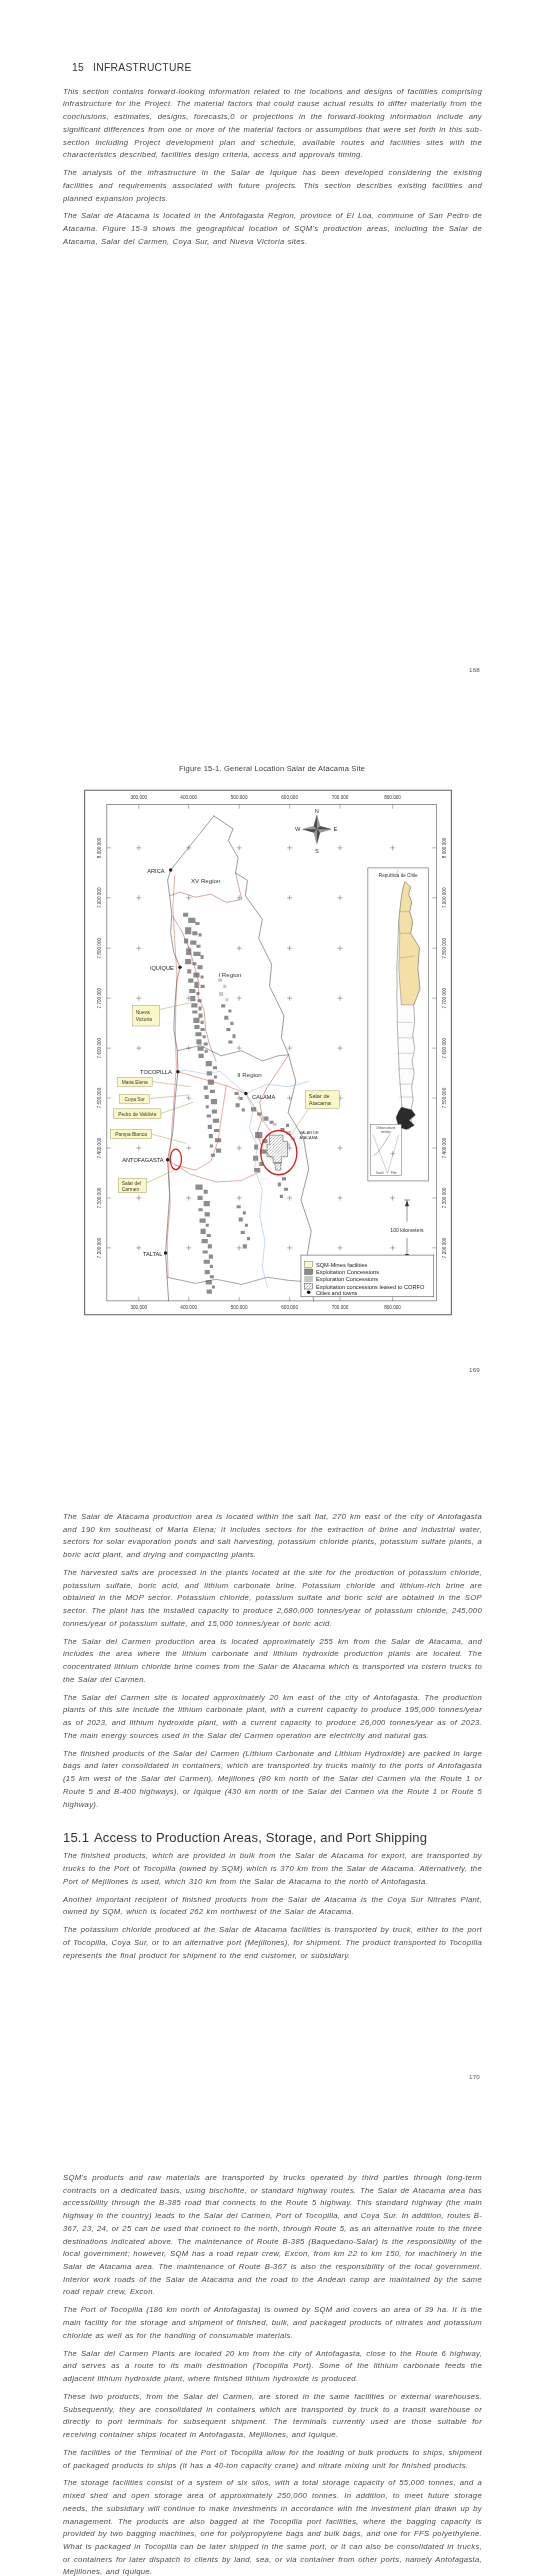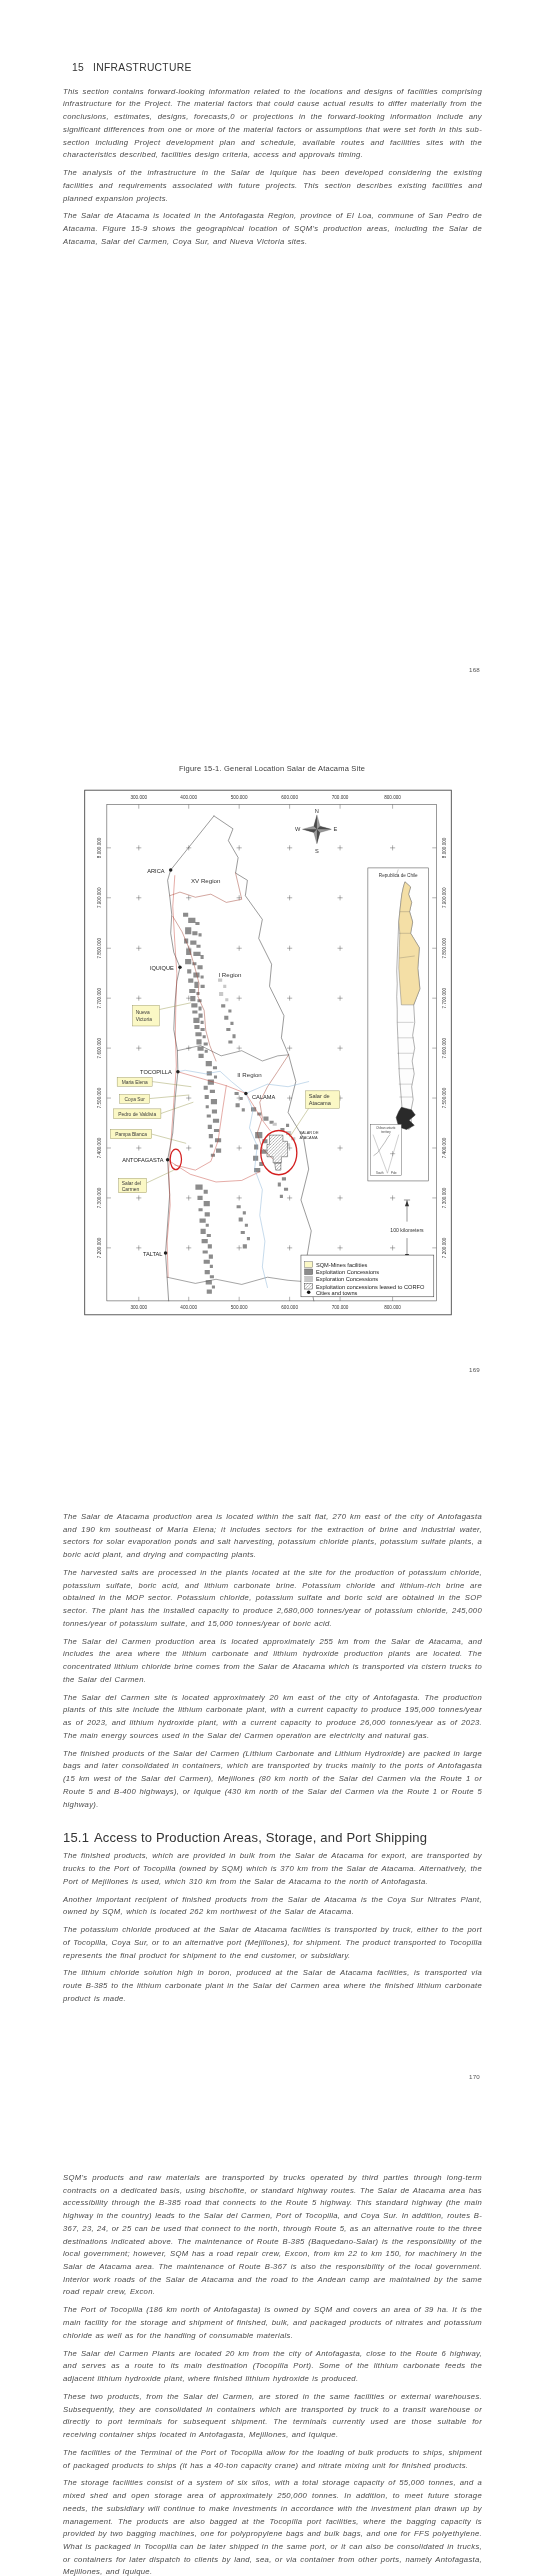--- a/index.html
+++ b/index.html
@@ -227,21 +227,20 @@
 <div class="flow" style="top:1511px;">
   <p class="body-par">The Salar de Atacama production area is located within the salt flat, 270 km east of the city of Antofagasta and 190 km southeast of María Elena; it includes sectors for the extraction of brine and industrial water, sectors for solar evaporation ponds and salt harvesting, potassium chloride plants, potassium sulfate plants, a boric acid plant, and drying and compacting plants.</p>
   <p class="body-par">The harvested salts are processed in the plants located at the site for the production of potassium chloride, potassium sulfate, boric acid, and lithium carbonate brine. Potassium chloride and lithium-rich brine are obtained in the MOP sector. Potassium chloride, potassium sulfate and boric scid are obtained in the SOP sector. The plant has the installed capacity to produce 2,680,000 tonnes/year of potassium chloride, 245,000 tonnes/year of potassium sulfate, and 15,000 tonnes/year of boric acid.</p>
   <p class="body-par">The Salar del Carmen production area is located approximately 255 km from the Salar de Atacama, and includes the area where the lithium carbonate and lithium hydroxide production plants are located. The concentrated lithium chloride brine comes from the Salar de Atacama which is transported via cistern trucks to the Salar del Carmen.</p>
   <p class="body-par">The Salar del Carmen site is located approximately 20 km east of the city of Antofagasta. The production plants of this site include the lithium carbonate plant, with a current capacity to produce 195,000 tonnes/year as of 2023, and lithium hydroxide plant, with a current capacity to produce 26,000 tonnes/year as of 2023. The main energy sources used in the Salar del Carmen operation are electricity and natural gas.</p>
   <p class="body-par">The finished products of the Salar del Carmen (Lithium Carbonate and Lithium Hydroxide) are packed in large bags and later consolidated in containers, which are transported by trucks mainly to the ports of Antofagasta (15 km west of the Salar del Carmen), Mejillones (80 km north of the Salar del Carmen via the Route 1 or Route 5 and B-400 highways), or Iquique (430 km north of the Salar del Carmen via the Route 1 or Route 5 highway).</p>
   <h2 class="h2"><span class="num">15.1</span><span>Access to Production Areas, Storage, and Port Shipping</span></h2>
   <p class="body-par">The finished products, which are provided in bulk from the Salar de Atacama for export, are transported by trucks to the Port of Tocopilla (owned by SQM) which is 370 km from the Salar de Atacama. Alternatively, the Port of Mejillones is used, which 310 km from the Salar de Atacama to the north of Antofagasta.</p>
   <p class="body-par">Another important recipient of finished products from the Salar de Atacama is the Coya Sur Nitrates Plant, owned by SQM, which is located 262 km northwest of the Salar de Atacama.</p>
   <p class="body-par">The potassium chloride produced at the Salar de Atacama facilities is transported by truck, either to the port of Tocopilla, Coya Sur, or to an alternative port (Mejillones), for shipment. The product transported to Tocopilla represents the final product for shipment to the end customer, or subsidiary.</p>
-  <p class="body-par">The lithium chloride solution high in boron, produced at the Salar de Atacama facilities, is transported via route B-385 to the lithium carbonate plant in the Salar del Carmen area where the finished lithium carbonate product is made.</p>
 </div>
 <div class="pagenum" style="top:2073px;">170</div>
 
 <div class="flow" style="top:2172px;">
   <p class="body-par">SQM's products and raw materials are transported by trucks operated by third parties through long-term contracts on a dedicated basis, using bischofite, or standard highway routes. The Salar de Atacama area has accessibility through the B-385 road that connects to the Route 5 highway. This standard highway (the main highway in the country) leads to the Salar del Carmen, Port of Tocopilla, and Coya Sur. In addition, routes B-367, 23, 24, or 25 can be used that connect to the north, through Route 5, as an alternative route to the three destinations indicated above. The maintenance of Route B-385 (Baquedano-Salar) is the responsibility of the local government; however, SQM has a road repair crew, Excon, from km 22 to km 150, for machinery in the Salar de Atacama area. The maintenance of Route B-367 is also the responsibility of the local government. Interior work roads of the Salar de Atacama and the road to the Andean camp are maintained by the same road repair crew, Excon.</p>
   <p class="body-par">The Port of Tocopilla (186 km north of Antofagasta) is owned by SQM and covers an area of 39 ha. It is the main facility for the storage and shipment of finished, bulk, and packaged products of nitrates and potassium chloride as well as for the handling of consumable materials.</p>
   <p class="body-par">The Salar del Carmen Plants are located 20 km from the city of Antofagasta, close to the Route 6 highway, and serves as a route to its main destination (Tocopilla Port). Some of the lithium carbonate feeds the adjacent lithium hydroxide plant, where finished lithium hydroxide is produced.</p>
   <p class="body-par">These two products, from the Salar del Carmen, are stored in the same facilities or external warehouses. Subsequently, they are consolidated in containers which are transported by truck to a transit warehouse or directly to port terminals for subsequent shipment. The terminals currently used are those suitable for receiving container ships located in Antofagasta, Mejillones, and Iquique.</p>
   <p class="body-par">The facilities of the Terminal of the Port of Tocopilla allow for the loading of bulk products to ships, shipment of packaged products to ships (it has a 40-ton capacity crane) and nitrate mixing unit for finished products.</p>
   <p class="body-par">The storage facilities consist of a system of six silos, with a total storage capacity of 55,000 tonnes, and a mixed shed and open storage area of approximately 250,000 tonnes. In addition, to meet future storage needs, the subsidiary will continue to make investments in accordance with the investment plan drawn up by management. The products are also bagged at the Tocopilla port facilities, where the bagging capacity is provided by two bagging machines, one for polypropylene bags and bulk bags, and one for FFS polyethylene. What is packaged in Tocopilla can be later shipped in the same port, or it can also be consolidated in trucks, or containers for later dispatch to clients by land, sea, or via container from other ports, namely Antofagasta, Mejillones, and Iquique.</p>

